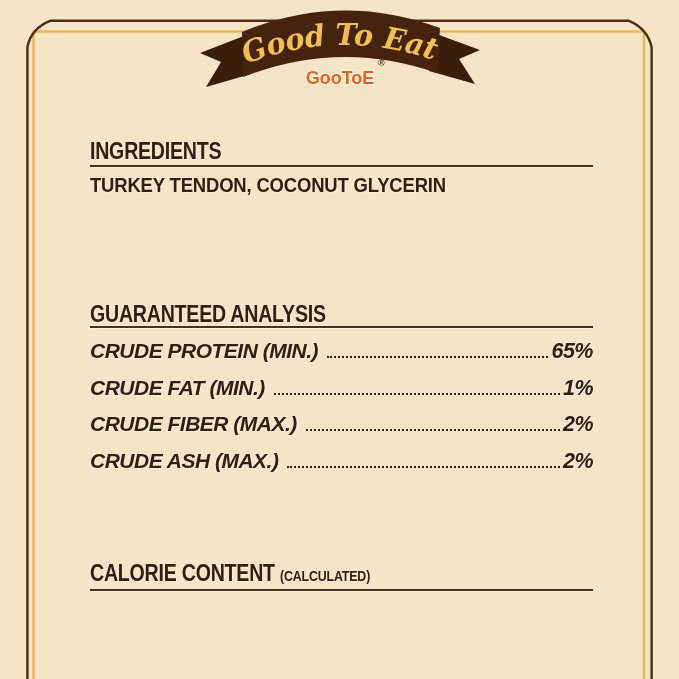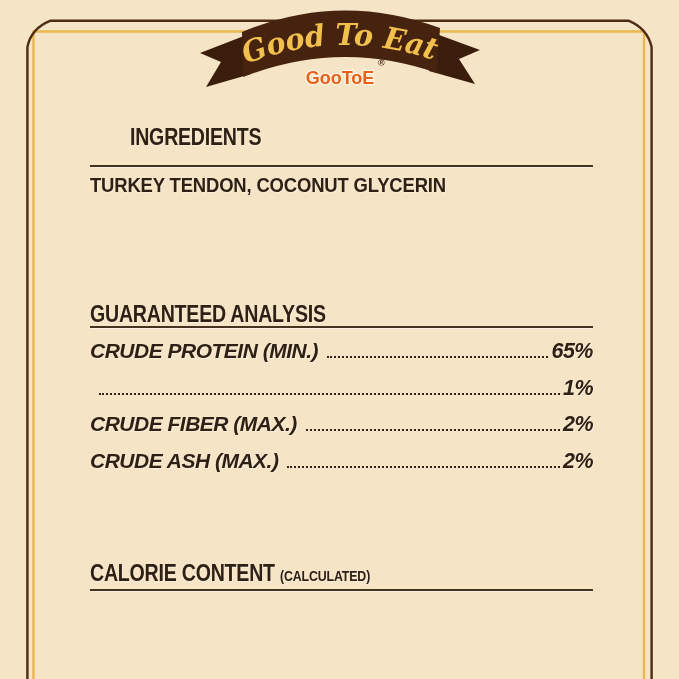--- a/index.html
+++ b/index.html
@@ -67,40 +67,41 @@
   <path d="M 57,32 Q 155,-9 255,28 L 252,73 Q 155,39 58,77 Z" fill="#46230e"></path>
   <text font-family="DejaVu Serif, serif" font-style="italic" font-weight="bold" font-size="30" fill="#f2c04c" text-anchor="middle">
     <textPath href="#bandTextPath" startOffset="50%" textLength="192" lengthAdjust="spacingAndGlyphs">Good To Eat</textPath>
   </text>
   <text x="155" y="84" text-anchor="middle" font-family="Liberation Sans, sans-serif" font-weight="bold" font-size="18" fill="#e8611b" stroke="#fdf4e3" stroke-width="2.6" style="paint-order:stroke">GooToE</text>
   <text x="193" y="66" font-family="Liberation Sans, sans-serif" font-size="9" font-weight="bold" fill="#4a2a12">®</text>
 </svg>
 
 <div class="content">
 
-  <div class="abs h1" style="top:123px;margin-left:40px;">
+  <div class="abs h1" style="top:137px;">
     <span class="cond">INGREDIENTS</span>
   </div>
   <div class="rule" style="top:165px;"></div>
   <div class="abs h1" style="top:300px;">
     <span class="cond">GUARANTEED ANALYSIS</span>
   </div>
 
   <div class="abs body-line" style="top:173px;">
     <span class="cond88">TURKEY TENDON, COCONUT GLYCERIN</span>
   </div>
   <div class="rule" style="top:326px;"></div>
 
   <div class="ga-rows">
     <div class="ga-row">
       <span class="ga-label">CRUDE PROTEIN (MIN.)</span>
       <span class="ga-leader"></span>
       <span class="ga-value">65%</span>
     </div>
     <div class="ga-row">
+      <span class="ga-label">CRUDE FAT (MIN.)</span>
       <span class="ga-leader"></span>
       <span class="ga-value">1%</span>
     </div>
     <div class="ga-row">
       <span class="ga-label">CRUDE FIBER (MAX.)</span>
       <span class="ga-leader"></span>
       <span class="ga-value">2%</span>
     </div>
     <div class="ga-row">
       <span class="ga-label">CRUDE ASH (MAX.)</span>

